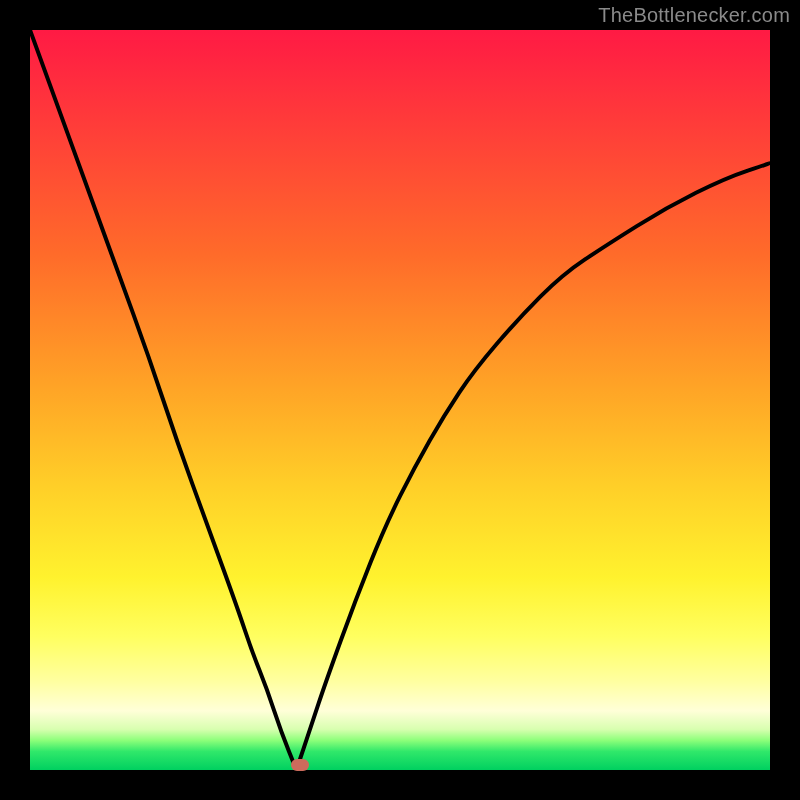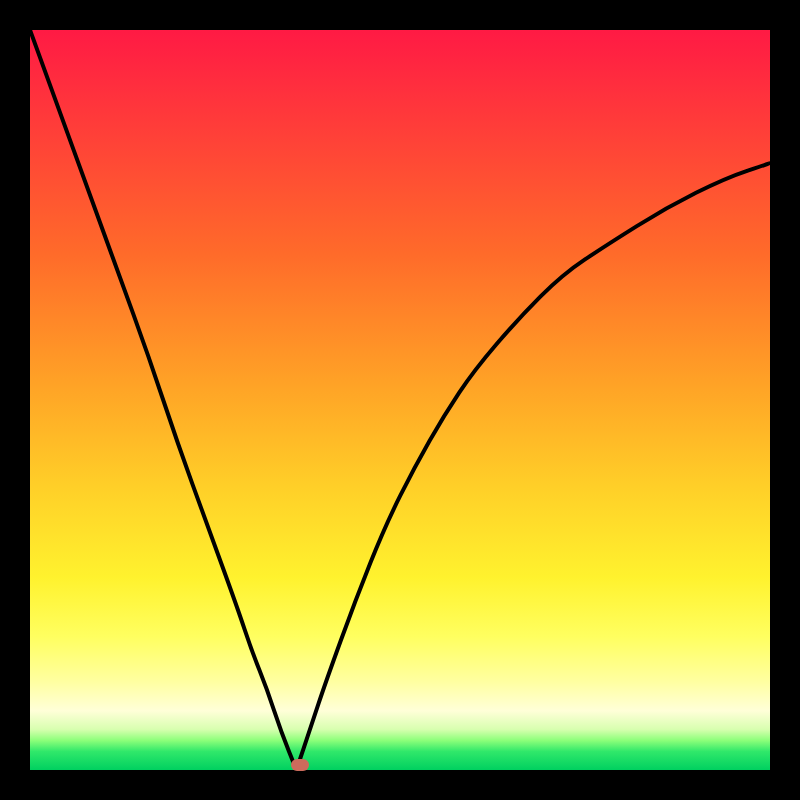--- a/index.html
+++ b/index.html
@@ -62,20 +62,21 @@
     height: 12px;
     background: #cc6b5c;
     border-radius: 6px;
   }
 </style>
 </head>
 <body>
 
 <div class="frame">
 
+  <div class="watermark">TheBottlenecker.com</div>
 
   <div class="plot-area">
     <svg class="curve" width="740" height="740" viewBox="0 0 740 740">
       <path fill="none" stroke="#000" stroke-width="4" stroke-linecap="round" stroke-linejoin="round" d="M 0 0 Q 29.6 81.39999999999998 44.400000000000006 122.09999999999997 Q 59.2 162.79999999999995 74 203.49999999999997 Q 88.8 244.2 103.6 284.9 Q 118.4 325.59999999999997 133.2 370 Q 148 414.4 162.8 455.09999999999997 Q 177.6 495.79999999999995 192.4 536.5 Q 207.20000000000002 577.2 214.60000000000002 599.4000000000001 Q 222 621.6 229.4 640.1 Q 236.8 658.6 244.20000000000002 680.8 Q 251.60000000000002 703 259 721.5 Q 266.4 740 266.4 740 Q 266.4 740 273.79999999999995 717.8 Q 281.2 695.6 288.6 673.4000000000001 Q 296 651.2 310.8 610.5 Q 325.6 569.8 340.4 532.8 Q 355.2 495.79999999999995 370 466.2 Q 384.8 436.6 399.6 410.70000000000005 Q 414.40000000000003 384.8 429.20000000000005 362.6 Q 444 340.4 466.20000000000005 314.5 Q 488.40000000000003 288.6 510.6 266.4 Q 532.8 244.2 555 229.4 Q 577.2 214.60000000000002 606.8 196.10000000000002 Q 636.4 177.60000000000002 666 162.8 Q 695.5999999999999 148 717.8 140.60000000000002 T 740 133.20000000000005"></path>
     </svg>
     <div class="marker" style="left: 261.1px; top: 728.82px; background: rgb(204, 107, 92);"></div>
   </div>
 
 </div>
 

